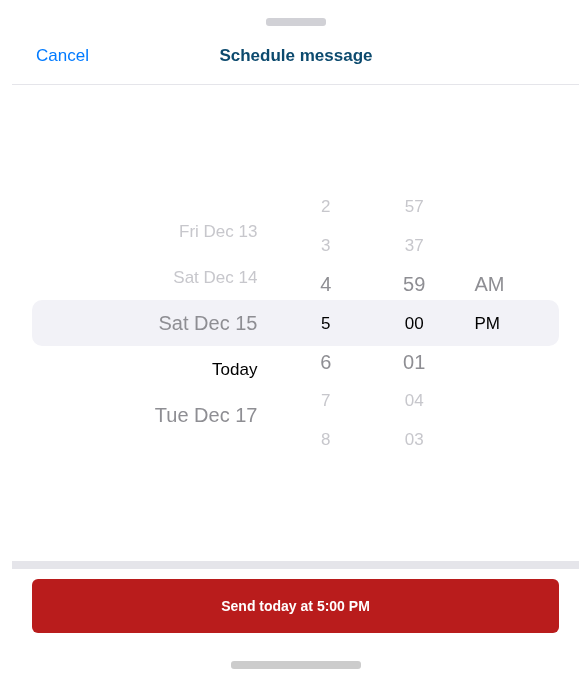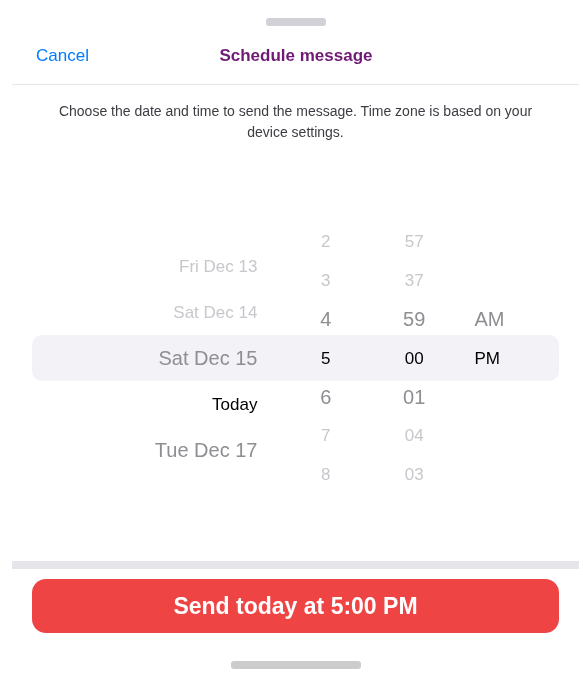--- a/index.html
+++ b/index.html
@@ -50,21 +50,21 @@
       font-size: 17px;
       color: #007aff;
       background: none;
       border: none;
       cursor: pointer;
     }
 
     .header-title {
       font-size: 17px;
       font-weight: 700;
-      color: #701a75;
+      color: #0c4a6e;
     }
 
     .header-placeholder {
       width: 60px;
     }
 
     .subtitle {
       text-align: center;
       font-size: 14px;
       color: #3c3c43;
@@ -177,24 +177,24 @@
       pointer-events: none;
     }
 
     .button-area {
       padding: 10px 20px 20px;
     }
 
     .send-button {
       width: 100%;
       height: 54px;
-      background: #ef4444;
-      border-radius: 14px;
+      background: #b91c1c;
+      border-radius: 6px;
       border: none;
-      font-size: 23px;
+      font-size: 14px;
       font-weight: 600;
       color: #ffffff;
       cursor: pointer;
       display: flex;
       align-items: center;
       justify-content: center;
     }
 
     .home-indicator {
       width: 130px;
@@ -217,21 +217,20 @@
 
 <div class="phone-container">
   <div class="drag-handle"></div>
 
   <div class="header">
     <button class="cancel-btn">Cancel</button>
     <span class="header-title">Schedule message</span>
     <div class="header-placeholder"></div>
   </div>
 
-  <p class="subtitle">Choose the date and time to send the message. Time zone is based on your device settings.</p>
 
   <div class="picker-container">
     <div class="picker-highlight"></div>
     <div class="picker-fade-top"></div>
     <div class="picker-fade-bottom"></div>
 
     <div class="picker-columns">
 
       <div class="picker-col picker-col-date">
         <div class="picker-item far">Fri Dec 13</div>

